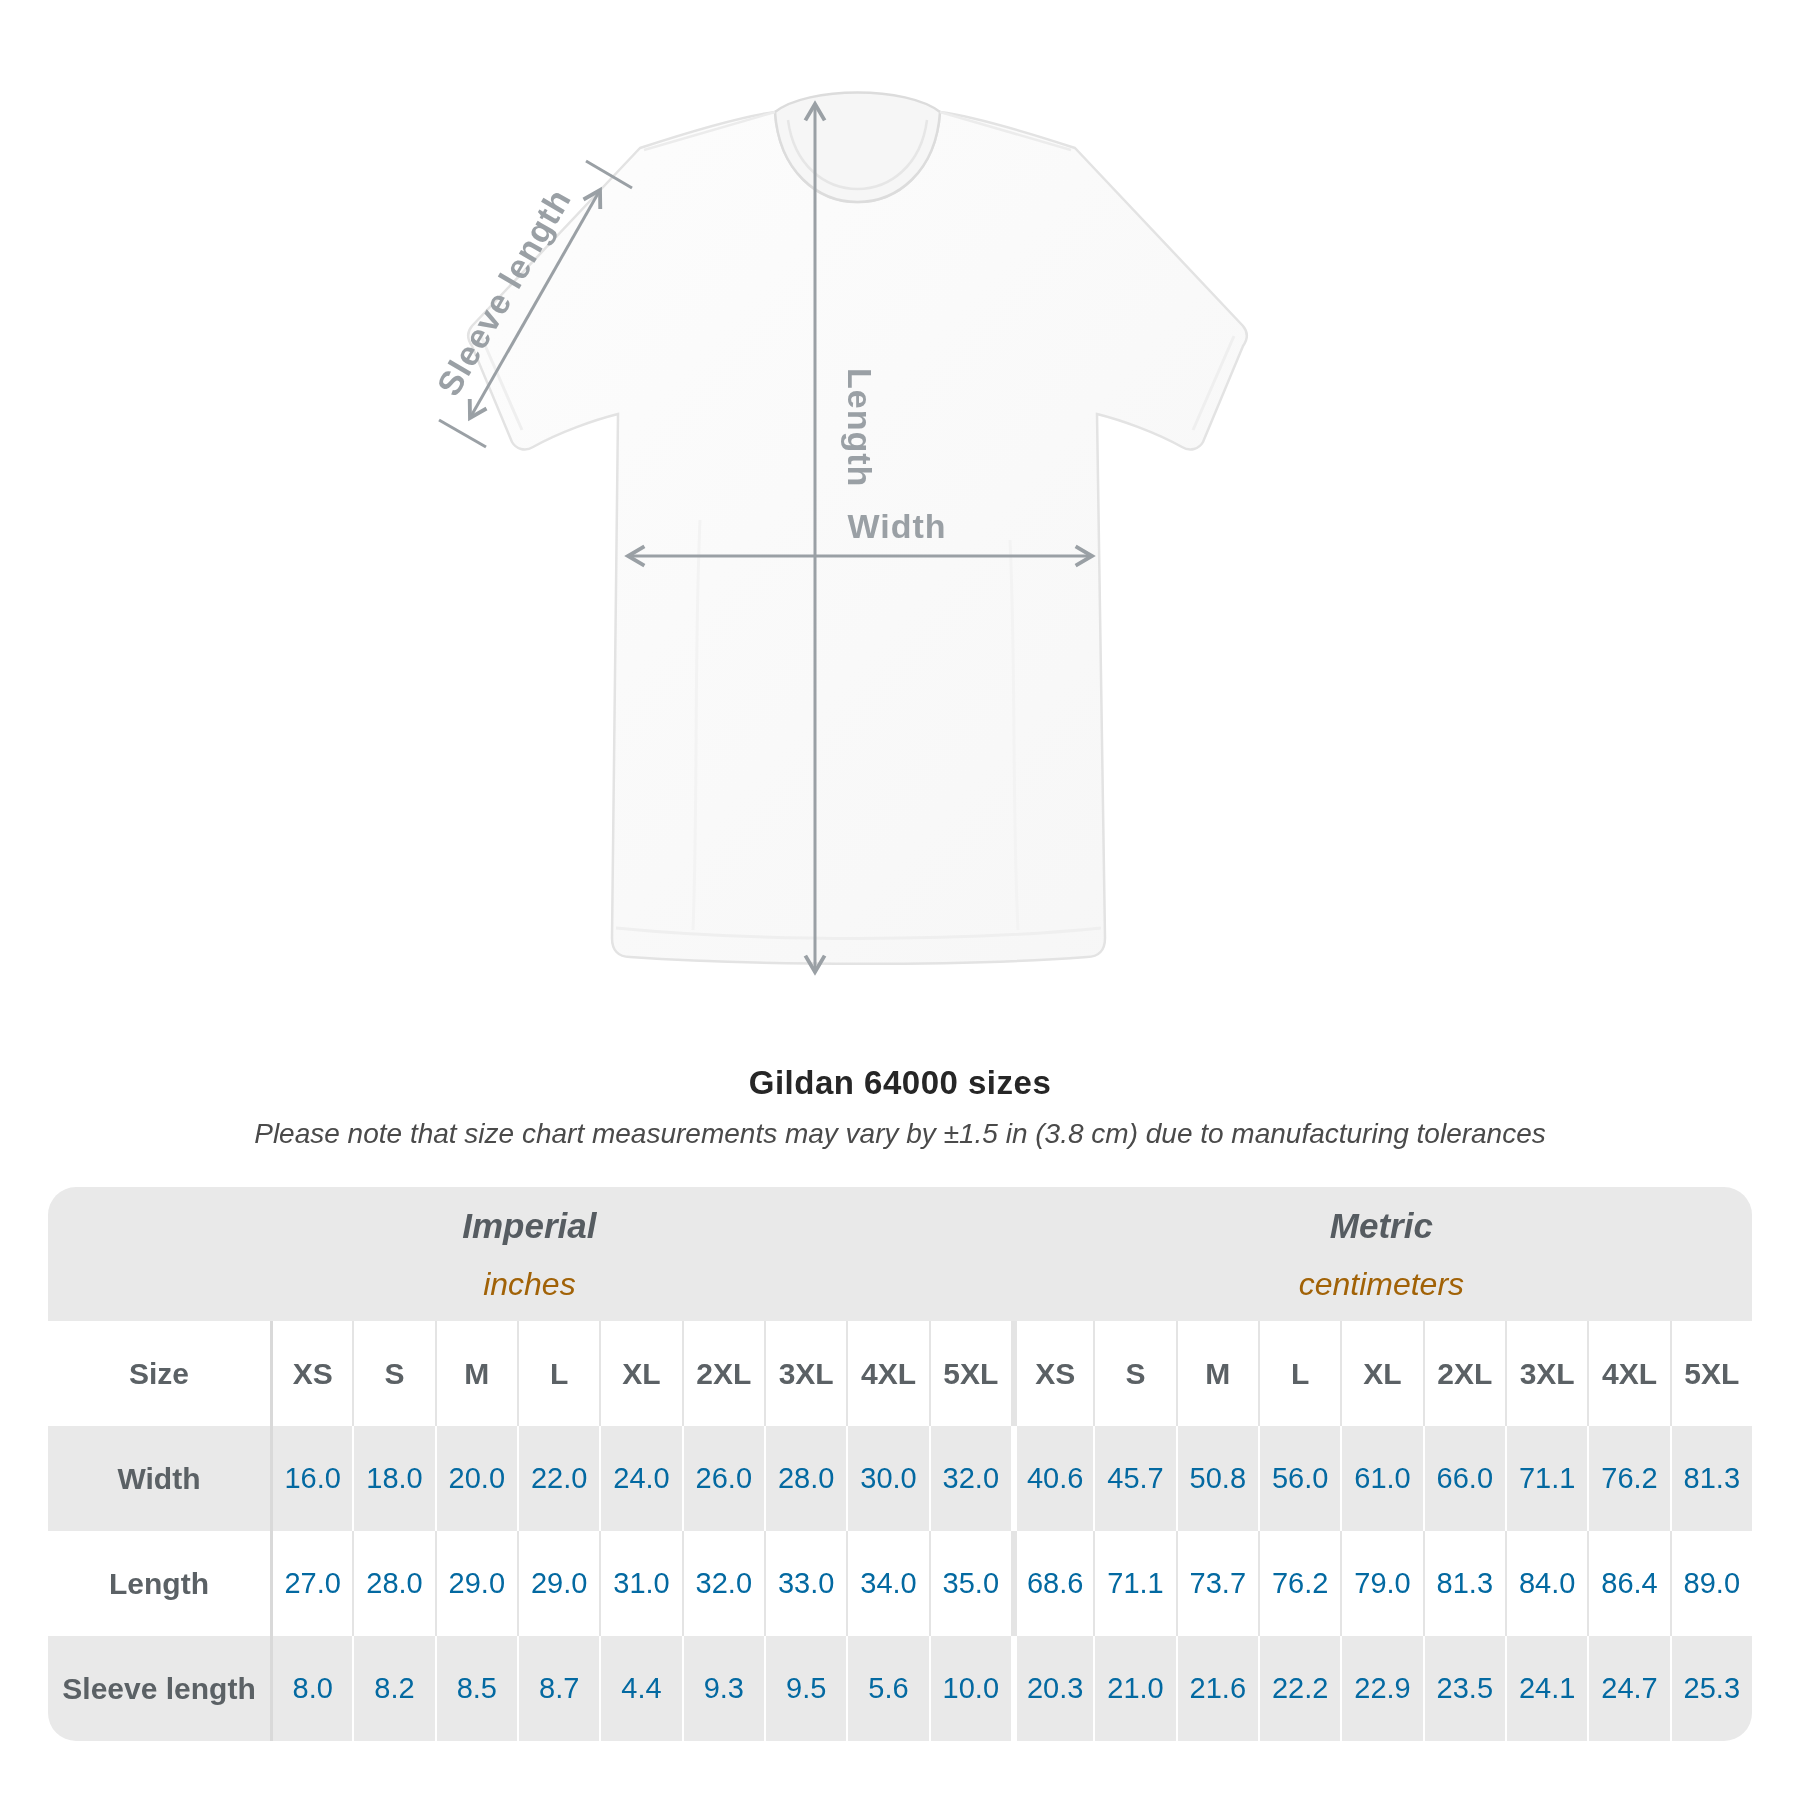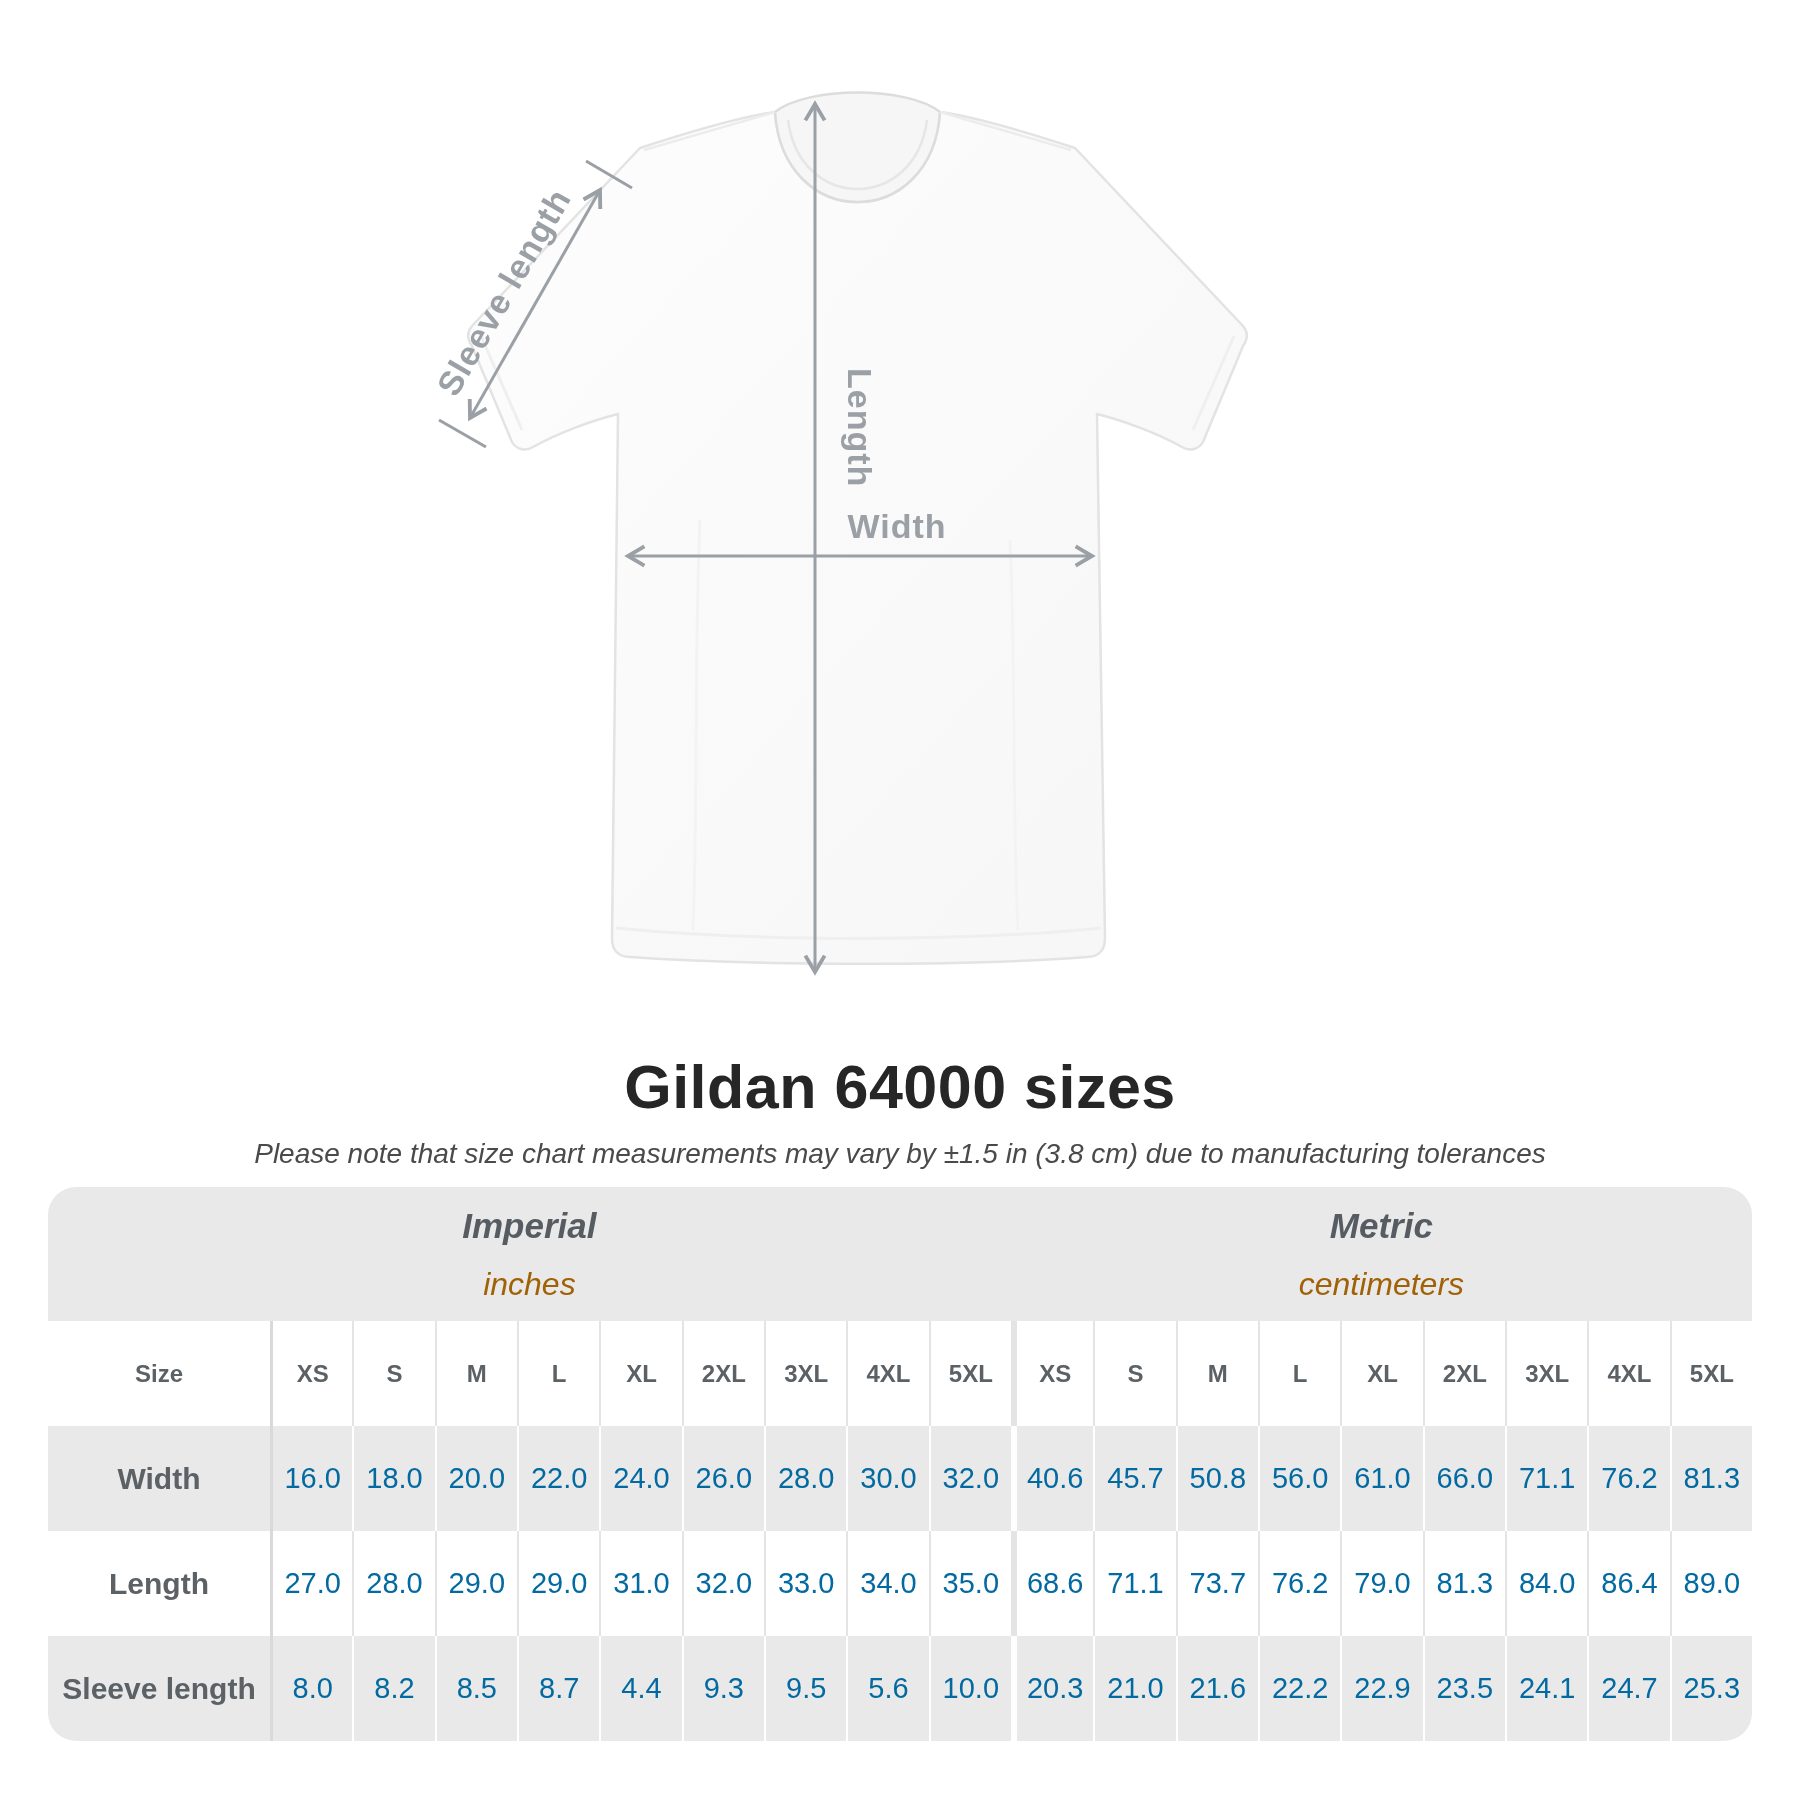--- a/index.html
+++ b/index.html
@@ -6,41 +6,41 @@
   body{
     width:1800px;height:1800px;position:relative;background:#ffffff;
     font-family:"Liberation Sans","DejaVu Sans",sans-serif;overflow:hidden;
   }
   
   .diagram{position:absolute;top:0;left:0;width:1800px;height:1050px;}
   .diagram svg{display:block;width:100%;height:100%;}
   .measure-label{font-family:"Liberation Sans","DejaVu Sans",sans-serif;font-size:34px;font-weight:bold;fill:#9aa0a5;letter-spacing:1px;}
   
   .caption{position:absolute;top:1048px;left:0;width:100%;text-align:center;}
-  .caption h1{margin:4px;font-size:61px;font-weight:bold;color:#262626;letter-spacing:.5px;}
+  .caption h1{margin:16px;font-size:33px;font-weight:bold;color:#262626;letter-spacing:.5px;}
   .caption p{margin:16px 0 0 0;font-size:28px;font-style:italic;color:#4a4a4a;}
   
   .card{
     position:absolute;left:48px;top:1187px;width:1704px;
     border-radius:28px;overflow:hidden;background:#ffffff;
   }
   .band{display:flex;background:#e9e9e9;height:134px;}
   .band .half{display:flex;flex-direction:column;align-items:center;justify-content:center;gap:20px;}
   .band .half.imp{width:56.5%;}
   .band .half.met{width:43.5%;}
   .band .uname{font-size:35px;font-weight:bold;font-style:italic;color:#565c61;}
   .band .uunit{font-size:32px;font-style:italic;color:#a16207;}
   .row{display:grid;grid-template-columns:222px repeat(18,1fr);height:105px;}
   .row.white{--sep:#e4e4e4;background:#ffffff;}
   .row.gray{--sep:#ffffff;background:#e9e9e9;}
   .cell{display:flex;align-items:center;justify-content:center;min-width:0;}
   .row .cell + .cell{border-left:2px solid var(--sep);}
   .row .cell.fd{border-left:3px solid #d9d9d9;}
   .row .cell.ms{border-left-width:6px;}
-  .cell.head{font-size:24px;font-weight:bold;color:#5b6165;}
+  .cell.head{font-size:30px;font-weight:bold;color:#5b6165;}
   .cell.rlabel{font-size:30px;font-weight:bold;color:#5b6165;text-align:center;padding:0 6px;}
   .cell.val{font-size:29px;color:#0369a1;}
 </style>
 </head>
 <body>
 
 <div class="diagram">
   <svg viewBox="0 0 1800 1050">
     <defs>
       <linearGradient id="bodyGrad" x1="0" y1="0" x2="1" y2="1">

